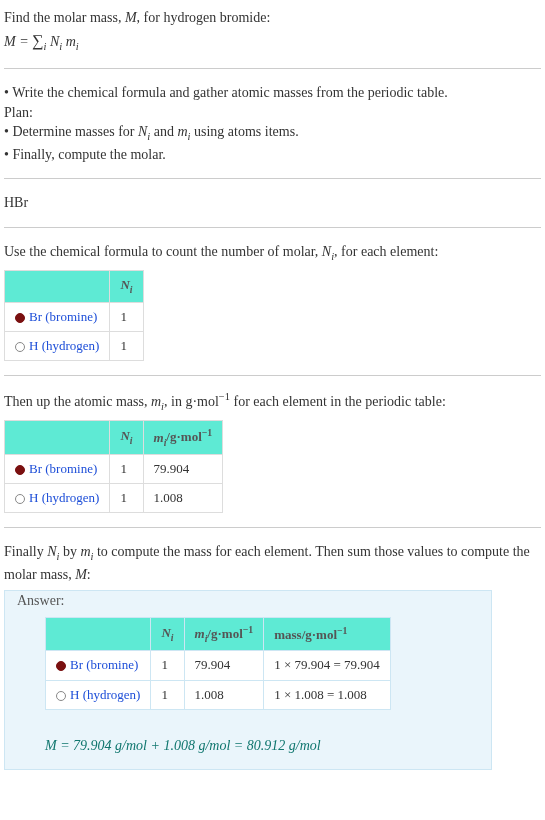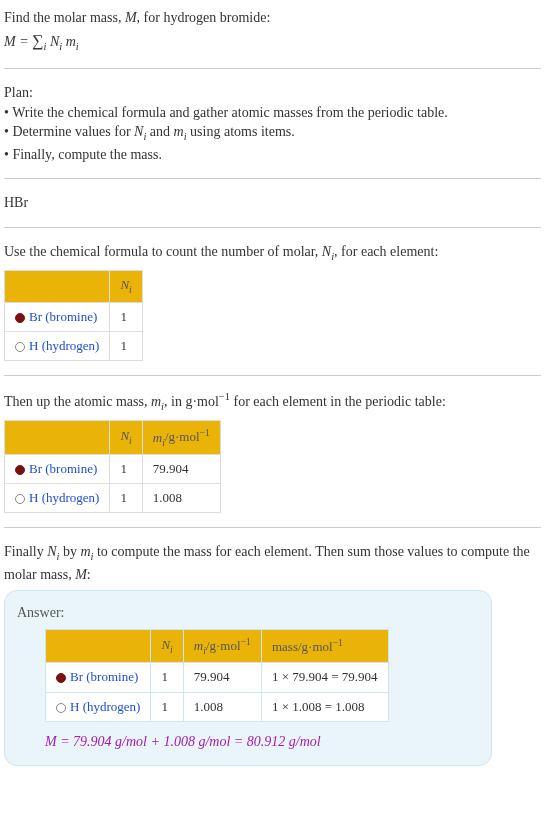--- a/index.html
+++ b/index.html
@@ -26,71 +26,71 @@
   border-collapse: collapse;
   margin-top: 6px;
   font-size: 13px;
 }
 table.data th, table.data td {
   border: 1px solid #ddd;
   padding: 5px 10px;
   text-align: left;
 }
 table.data th {
-  font-weight: normal;
-  background: #eab308;
+  font-weight: bold;
+  background: #5eead4;
   color: #555;
 }
 .element-cell { color: #1d4ed8; }
 .swatch {
   display: inline-block;
   width: 10px; height: 10px;
   border-radius: 50%;
   border: 1px solid #888;
   margin-right: 4px;
   vertical-align: middle;
 }
 .swatch.br { background: #7a1010; border-color:#7a1010; }
 .swatch.h  { background: #fff; }
 
 .answer-panel {
   background: #eaf5fb;
   border: 1px solid #cde6f3;
-  border-radius: 13px;
-  padding: 12px 12px 14px;
+  border-radius: 0;
+  padding: 0 12px 14px;
   width: 488px;
 }
 .answer-panel .label { color:#555; margin-bottom:6px; }
 .answer-panel table.data { background:#fff; }
 .answer-panel table.data th, .answer-panel table.data td { border-color:#cde6f3; }
-.answer-line { margin-top:10px; font-style: italic; color:#a21caf; }
+.answer-line { margin-top:26px; font-style: italic; color:#0f766e; }
 .ital { font-style: italic; }
 .center { text-align:center; }
 </style>
 </head>
 <body>
 
 <div class="section">
   <div>
     <span>Find the molar mass, </span><span class="ital">M</span><span>, for hydrogen bromide:</span>
   </div>
   <div class="formula-line">
     <span><i>M</i> = <span style="font-size:16px;">∑</span><sub>i</sub> <i>N</i><sub>i</sub> <i>m</i><sub>i</sub></span>
   </div>
 </div>
 
 <hr class="sep">
 
 <div class="section">
+  <div>• Write the chemical formula and gather atomic masses from the periodic table.</div>
   <div>Plan:</div>
-  <div>• Write the chemical formula and gather atomic masses from the periodic table.</div>
   <div>
-    <span>• Determine values for </span><span class="ital"><i>N</i><sub>i</sub></span><span> and </span><span class="ital"><i>m</i><sub>i</sub></span><span> using atoms items.</span>
+    <span>• Determine masses for </span><span class="ital"><i>N</i><sub>i</sub></span><span> and </span><span class="ital"><i>m</i><sub>i</sub></span><span> using atoms items.</span>
   </div>
-  <div>• Finally, compute the mass.</div>
+  <div>• Finally, compute the molar.</div>
 </div>
 
 <hr class="sep">
 
 <div class="section">
   <div>HBr</div>
 </div>
 
 <hr class="sep">
 

